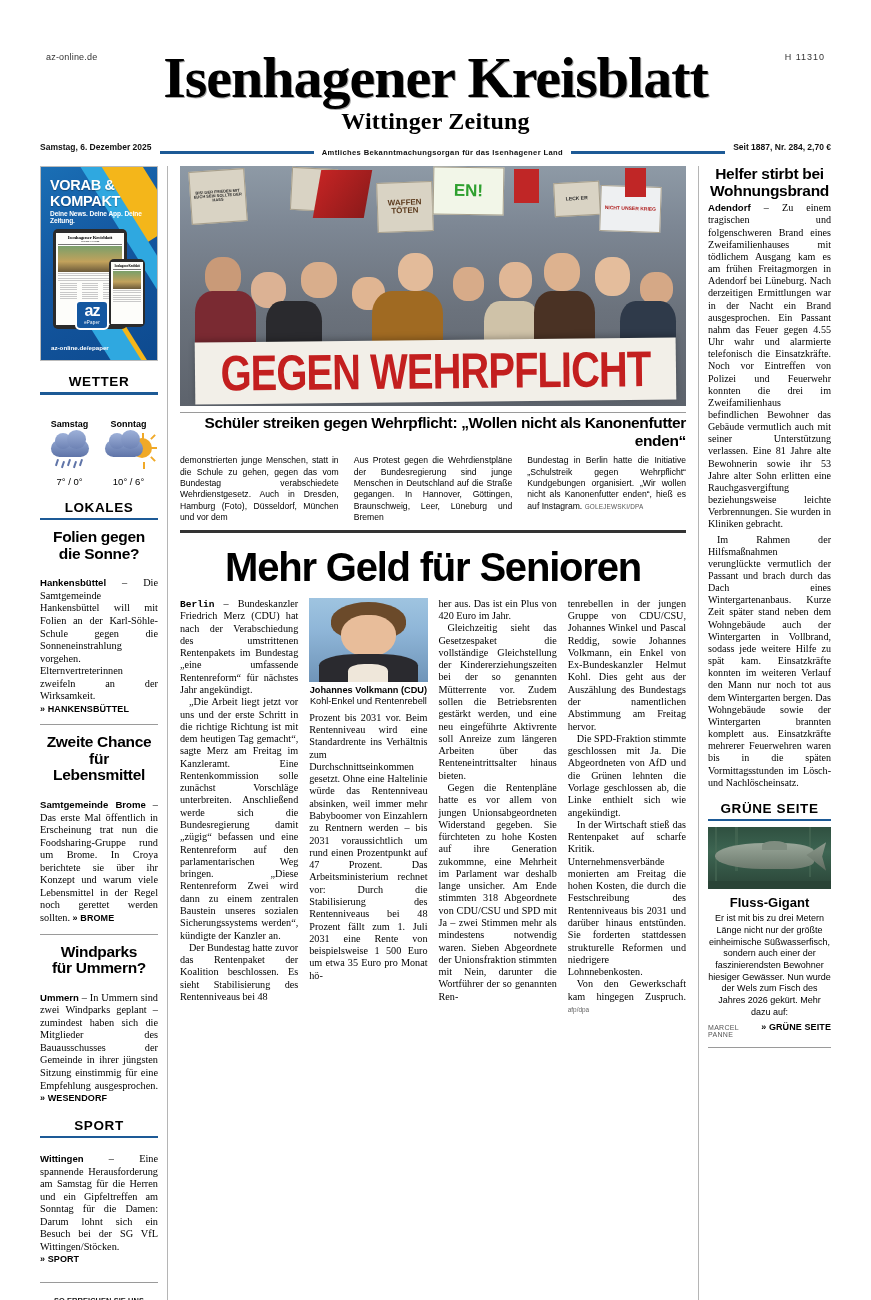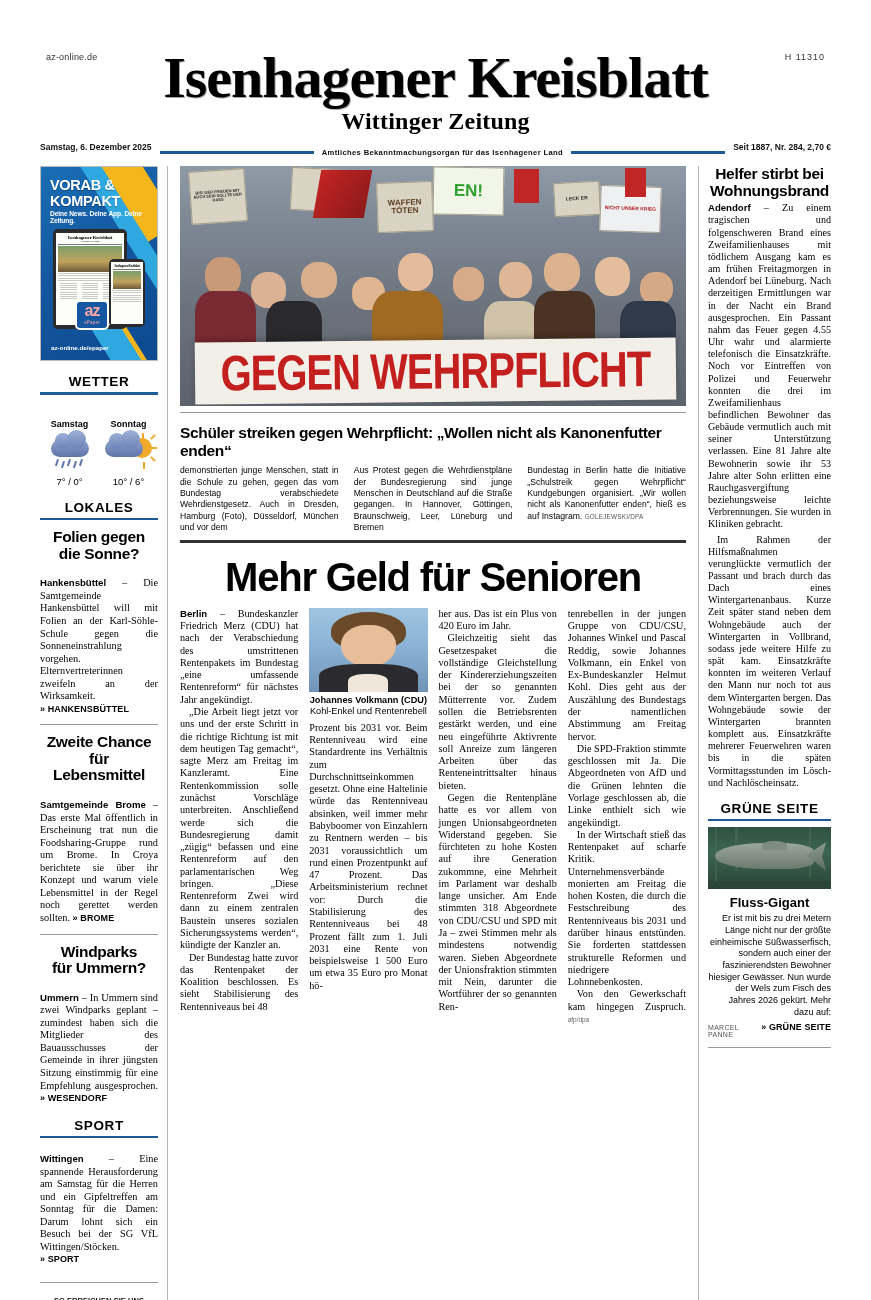--- a/index.html
+++ b/index.html
@@ -116,21 +116,21 @@
   .mini-sub { font-size:2.6px; text-align:center; }
   .mini-rule { height:1px; background:#777; margin:1px 2px; }
   .mini-photo { height:26px; margin:1px 2px; background: linear-gradient(180deg,#7a9f6a,#c2a25c 60%,#6b5a3a); }
   .mini-lines { margin: 1px 2px; }
   .mini-lines i { display:block; height:1px; background:#c9c9c9; margin-bottom:1.2px; }
   .mini-cols { display:flex; gap:1px; margin:1px 2px; }
   .mini-cols div { flex:1; }
   .ep-logo {
     position: absolute; z-index: 4; left: 34px; bottom: 30px;
     width: 34px; height: 30px; background: #1457a0; border: 2px solid #fff;
-    border-radius: 5px; color: #fca5a5; text-align: center;
+    border-radius: 5px; color: #ffffff; text-align: center;
     font-family: "Liberation Sans", sans-serif;
   }
   .ep-logo b { display:block; font-size: 16px; line-height: 18px; letter-spacing: -1px; }
   .ep-logo span { display:block; font-size: 4.5px; letter-spacing: .2px; }
   .ep-foot {
     position: absolute; z-index: 4; left: 10px; bottom: 9px;
     color: #fff; font-family: "Liberation Sans", sans-serif;
     font-weight: bold; font-size: 6.2px;
   }
 
@@ -225,21 +225,21 @@
     position:absolute; background:#d9d3c4; border:1px solid #a79f8c;
     font-family:"Liberation Sans",sans-serif; font-weight:bold;
     display:flex; align-items:center; justify-content:center; text-align:center;
     color:#2a2a2a; line-height:1.05; overflow:hidden;
   }
   .flag { position:absolute; background:#c02626; }
 
   .cap-rule-top { height: 1px; background: #9a9a9a; margin-top: 6px; }
   .cap-head {
     font-family: "Liberation Sans", sans-serif; font-weight: bold;
-    font-size: 15.5px; margin-top: 11px; letter-spacing: -.35px;
+    font-size: 15.5px; margin-top: 1px; letter-spacing: -.35px; text-align: right;
   }
   .cap-cols {
     display: grid; grid-template-columns: repeat(3,1fr); gap: 0 15px;
     margin-top: 5px;
   }
   .cap-cols p {
     font-family: "Liberation Sans", sans-serif;
     font-size: 8.6px; line-height: 1.32; text-align: justify; hyphens: auto;
   }
   .credit { font-size: 6.4px; color: #555; letter-spacing: .2px; }
@@ -258,21 +258,21 @@
     display: grid; grid-template-columns: repeat(4,1fr); gap: 0 11px;
     margin-top: 8px;
   }
   .lead-cols p {
     font-family: "Liberation Serif", serif;
     font-size: 10.2px; line-height: 1.205; text-align: justify; hyphens: auto;
     text-indent: 9px;
   }
   .lead-cols p.first { text-indent: 0; }
   .lead-cols p b.loc {
-    font-family: Liberation Sans, sans-serif; font-weight: bold; font-size: 9.6px;
+    font-family: Liberation Mono, monospace; font-weight: bold; font-size: 9.6px;
   }
   .portrait {
     width: 100%; height: 84px; margin-bottom: 3px;
     background: linear-gradient(180deg,#9fc4e0 0%,#8fb6d8 38%,#6f94b8 100%);
     position: relative; overflow: hidden;
   }
   .p-hair { position:absolute; left:18%; top:4px; width:64%; height:38px; background:#6b4a2a; border-radius:50% 50% 42% 42%; }
   .p-face { position:absolute; left:27%; top:17px; width:46%; height:42px; background:#e8bd9a; border-radius:46% 46% 50% 50%; }
   .p-body { position:absolute; left:8%; bottom:0; width:84%; height:28px; background:#2a2a2f; border-radius:40% 40% 0 0; }
   .p-shirt { position:absolute; left:33%; bottom:0; width:34%; height:18px; background:#efe7da; border-radius:40% 40% 0 0; }
@@ -311,21 +311,21 @@
     clip-path: polygon(0 45%, 100% 0, 80% 50%, 100% 100%);
   }
   .fish-fin { position:absolute; left:44%; top:22%; width:20%; height:14%; background:#7f8d80; border-radius:50% 50% 0 0; }
   .fish-w { position:absolute; background:#4a6b57; opacity:.6; }
   .t-caption {
     font-family: "Liberation Sans", sans-serif; font-weight: bold;
     font-size: 13px; text-align: center; margin-top: 6px;
   }
   .t-body {
     font-family: "Liberation Sans", sans-serif;
-    font-size: 9px; line-height: 1.3; text-align: right; margin-top: 3px; hyphens:auto;
+    font-size: 9px; line-height: 1.3; text-align: center; margin-top: 3px; hyphens:auto;
   }
   .byline { font-family:"Liberation Sans",sans-serif; font-size:7px; color:#555; letter-spacing:.3px; }
 </style>
 </head>
 <body>
 
 <div class="page">
 
   <div class="masthead">
     <div class="mast-url">az-online.de</div>

